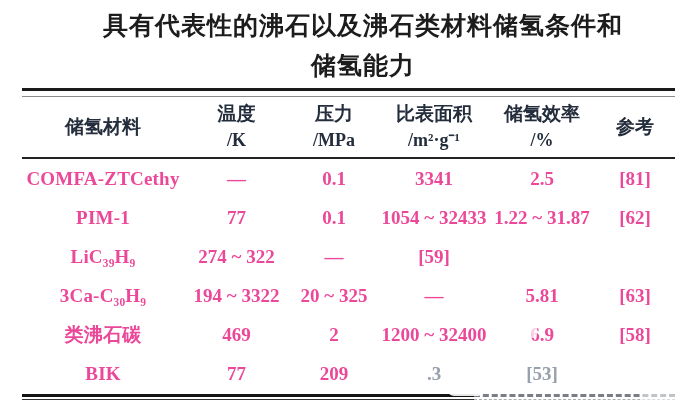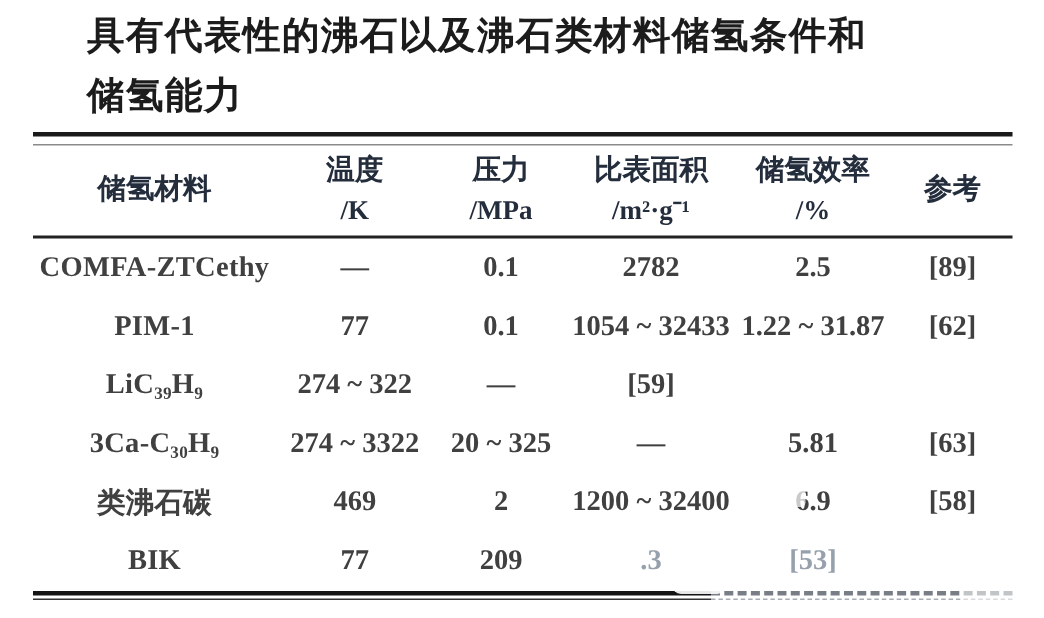--- a/index.html
+++ b/index.html
@@ -8,22 +8,22 @@
     width:696px;height:412px;
     background:#ffffff;
     overflow:hidden;
     font-family:"Liberation Serif", serif;
     color:#232c3b;
   }
   
   .title-block{
     margin:6px 0 0 58px;
     width:610px;
-    text-align:left;
-    font-family:Liberation Mono, monospace;
+    text-align:center;
+    font-family:Liberation Serif, serif;
     font-weight:700;
     color:#1c1c1c;
   }
   .title-line{font-size:25px;line-height:40px;letter-spacing:1px;}
   
   .tablewrap{
     position:absolute;
     left:22px;top:88px;
     width:653px;
   }
@@ -53,21 +53,21 @@
     font-family:"Liberation Serif", serif;
     font-weight:600;
     font-size:18px;
   }
   .data-row{height:39px;}
   .dcell{
     text-align:center;
     font-size:19px;
     font-weight:600;
     white-space:nowrap;
-    color:#404040;
+    color:#ec4899;
   }
   .material{
     font-weight:700;
     letter-spacing:0.2px;
   }
   .faded{color:#97a0ad;}
   
   .rule-bottom{
     display:flex;
     margin-top:1px;
@@ -129,44 +129,44 @@
         <div>参考</div>
       </div>
     </div>
 
     <div class="rule-mid"></div>
 
     <div class="grid-row data-row">
       <div class="dcell material">COMFA-ZTCethy</div>
       <div class="dcell">—</div>
       <div class="dcell">0.1</div>
-      <div class="dcell">2782</div>
+      <div class="dcell">3341</div>
       <div class="dcell">2.5</div>
-      <div class="dcell">[89]</div>
+      <div class="dcell">[81]</div>
     </div>
 
     <div class="grid-row data-row">
       <div class="dcell material">PIM-1</div>
       <div class="dcell">77</div>
       <div class="dcell">0.1</div>
       <div class="dcell">1054 ~ 32433</div>
       <div class="dcell">1.22 ~ 31.87</div>
       <div class="dcell">[62]</div>
     </div>
 
     <div class="grid-row data-row">
       <div class="dcell material">LiC₃₉H₉</div>
       <div class="dcell">274 ~ 322</div>
       <div class="dcell">—</div>
       <div class="dcell">[59]</div>
     </div>
 
     <div class="grid-row data-row">
       <div class="dcell material">3Ca-C₃₀H₉</div>
-      <div class="dcell">274 ~ 3322</div>
+      <div class="dcell">194 ~ 3322</div>
       <div class="dcell">20 ~ 325</div>
       <div class="dcell">—</div>
       <div class="dcell">5.81</div>
       <div class="dcell">[63]</div>
     </div>
 
     <div class="grid-row data-row">
       <div class="dcell material">类沸石碳</div>
       <div class="dcell">469</div>
       <div class="dcell">2</div>

